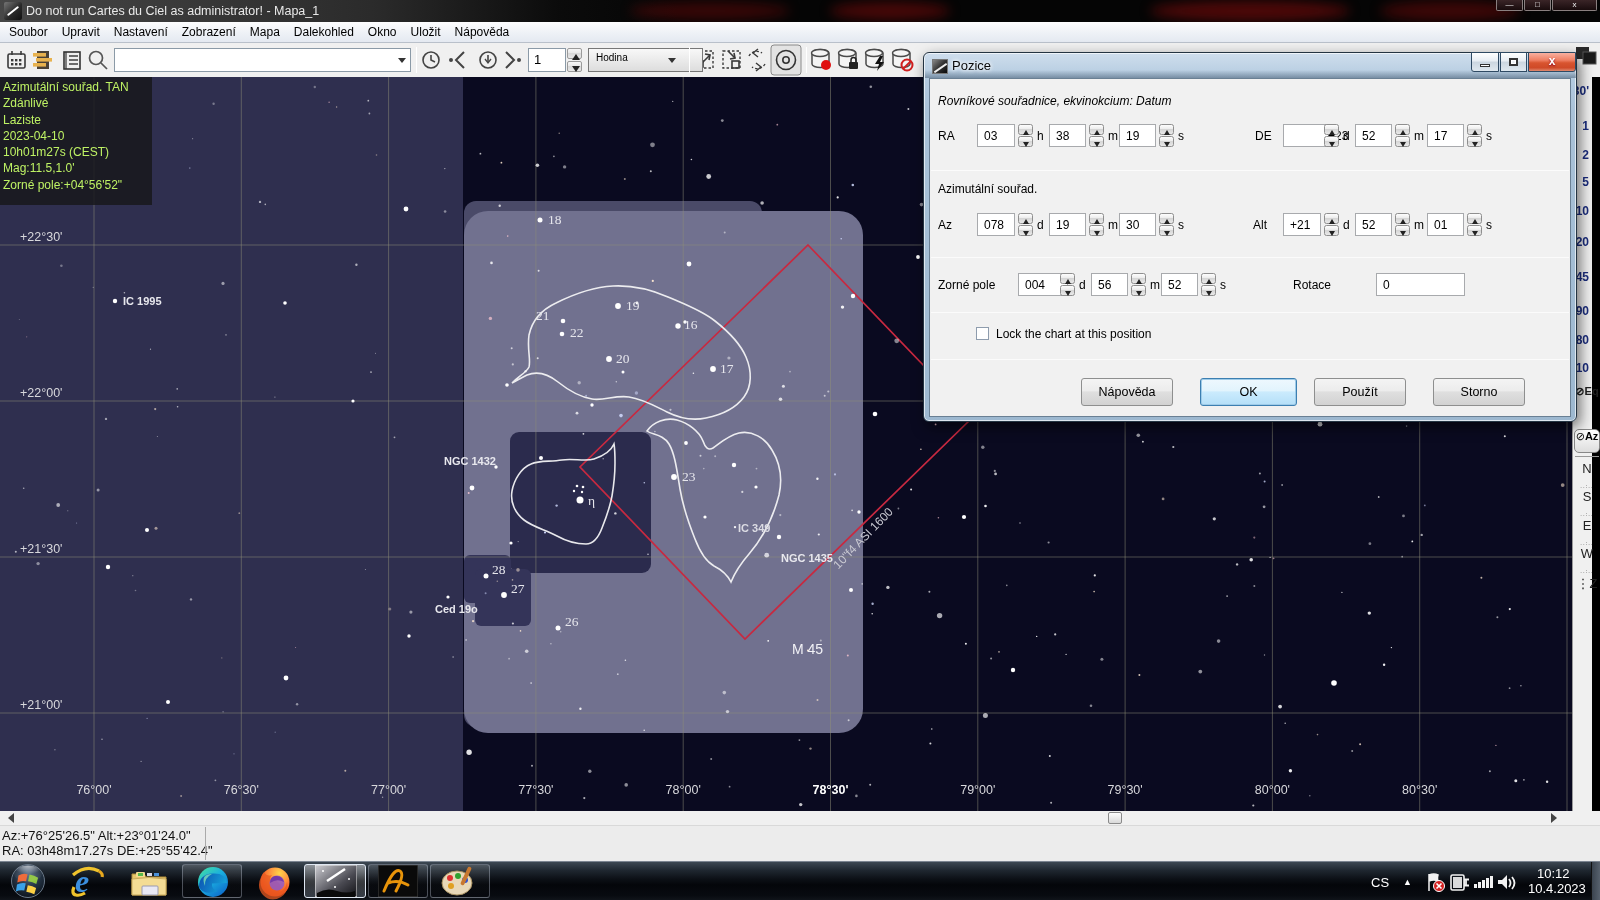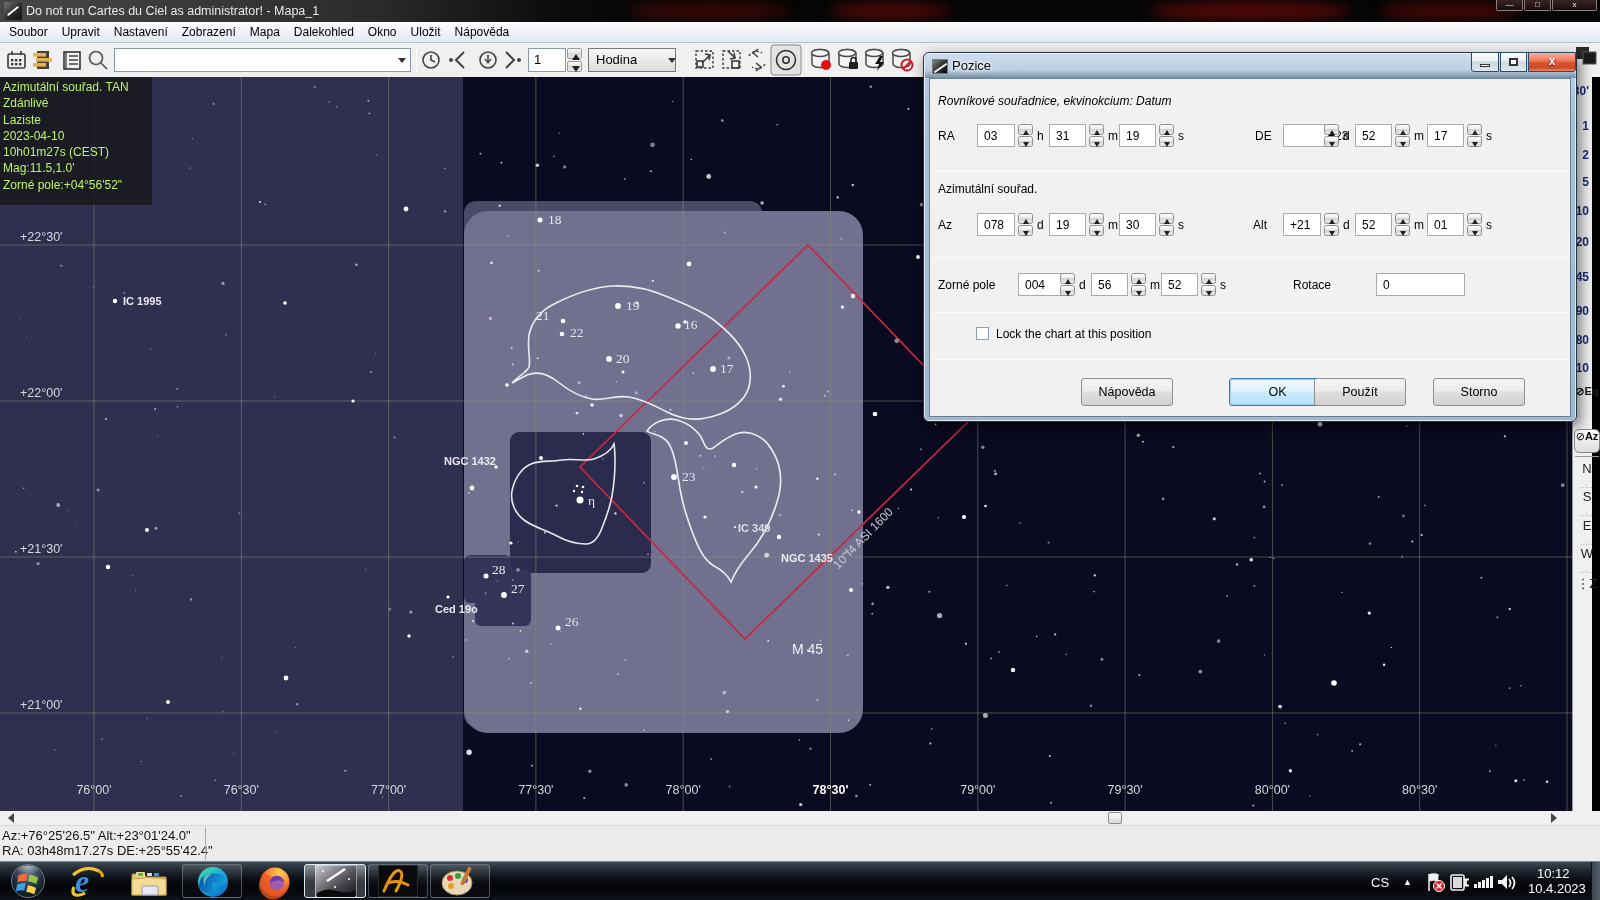--- a/index.html
+++ b/index.html
@@ -184,21 +184,21 @@
   <div class="combo" style="left:114px;width:297px;"></div>
   <div class="combarrow" style="left:398px;top:15px;"></div>
   <div class="tsep" style="left:416px;"></div>
   <div class="combo" style="left:528px;width:38px;font-size:13px;padding:3px 0 0 5px;">1</div>
   <div class="spinbox" style="left:567px;top:5px;width:15px;height:11px;">
         <div style="position:absolute;left:3.5px;top:1px;border:4px solid transparent;border-bottom:6px solid #222;width:0;height:0;"></div>
       </div>
   <div class="spinbox" style="left:567px;top:18px;width:15px;height:11px;">
         <div style="position:absolute;left:3.5px;top:4px;border:4px solid transparent;border-top:6px solid #222;width:0;height:0;"></div>
       </div>
-  <div class="combo" style="left:588px;width:88px;background:linear-gradient(#f8f8f8,#ddd);border-color:#777;font-size:13px;padding:3px 0 0 7px;">Hodina</div>
+  <div class="combo" style="left:588px;width:115px;background:linear-gradient(#f8f8f8,#ddd);border-color:#777;font-size:10px;padding:3px 0 0 7px;">Hodina</div>
   <div class="combarrow" style="left:668px;top:15px;"></div>
   <div class="tsep" style="left:689px;"></div>
   <div class="tsep" style="left:806px;"></div>
 </div>
 
 <div id="chart">
 <svg width="1572" height="734" viewBox="0 0 1572 734">
   <rect x="0" y="0" width="463" height="734" fill="#2f2f4f"></rect>
   <rect x="464" y="124" width="298" height="526" rx="12" fill="#4a4a68"></rect>
   <rect x="464" y="134" width="399" height="522" rx="24" fill="#71718f"></rect>
@@ -825,21 +825,21 @@
   <div class="dcapbtn" style="left:604px;width:48px;background:linear-gradient(#f8b0a0,#ee7e62 40%,#d8542f 55%,#cf4a28 82%,#e08a70);border-radius:0 0 3px 0;font-size:12px;font-weight:bold;line-height:17px;text-shadow:0 1px 2px #802;">x</div>
   <div id="dlgbody">
     <div class="dlab" style="left:8px;top:15px;font-style:italic;">Rovníkové souřadnice, ekvinokcium: Datum</div>
 <div class="dlab" style="left:8px;top:50px;">RA</div>
 <div class="dedit" style="left:47px;top:45px;width:38px;">03</div>
 <div class="dspin" style="left:88px;top:45px;">
           <b class="u"></b>
           <b class="d"></b>
         </div>
 <div class="dlab" style="left:107px;top:50px;">h</div>
-<div class="dedit" style="left:119px;top:45px;width:37px;">31</div>
+<div class="dedit" style="left:119px;top:45px;width:37px;">38</div>
 <div class="dspin" style="left:159px;top:45px;">
           <b class="u"></b>
           <b class="d"></b>
         </div>
 <div class="dlab" style="left:178px;top:50px;">m</div>
 <div class="dedit" style="left:189px;top:45px;width:37px;">19</div>
 <div class="dspin" style="left:229px;top:45px;">
           <b class="u"></b>
           <b class="d"></b>
         </div>
@@ -923,18 +923,18 @@
           <b class="d"></b>
         </div>
 <div class="dlab" style="left:290px;top:199px;">s</div>
 <div class="dlab" style="left:363px;top:199px;">Rotace</div>
 <div class="dedit" style="left:446px;top:194px;width:89px;">0</div>
 <div class="dsep" style="top:233px;"></div>
 <div style="position:absolute;left:46px;top:248px;width:13px;height:13px;background:#fff;border:1px solid #8e9cad;"></div>
 <div class="dlab" style="left:66px;top:248px;">Lock the chart at this position</div>
 <div class="dsep" style="top:280px;"></div>
 <div class="dbtn" style="left:151px;">Nápověda</div>
-<div class="dbtn" style="left:270px;width:97px;background:linear-gradient(#eef8fe,#e2f4fd 45%,#cbebfd 50%,#b4dff8);border-color:#3c7fb1;box-shadow:0 0 0 1px #9ecbe8 inset;margin-left:29px;">OK</div>
+<div class="dbtn" style="left:270px;width:97px;background:linear-gradient(#eef8fe,#e2f4fd 45%,#cbebfd 50%,#b4dff8);border-color:#3c7fb1;box-shadow:0 0 0 1px #9ecbe8 inset;">OK</div>
 <div class="dbtn" style="left:384px;">Použít</div>
 <div class="dbtn" style="left:503px;">Storno</div>
   </div>
 </div>
 
 </div>
 </body></html>

